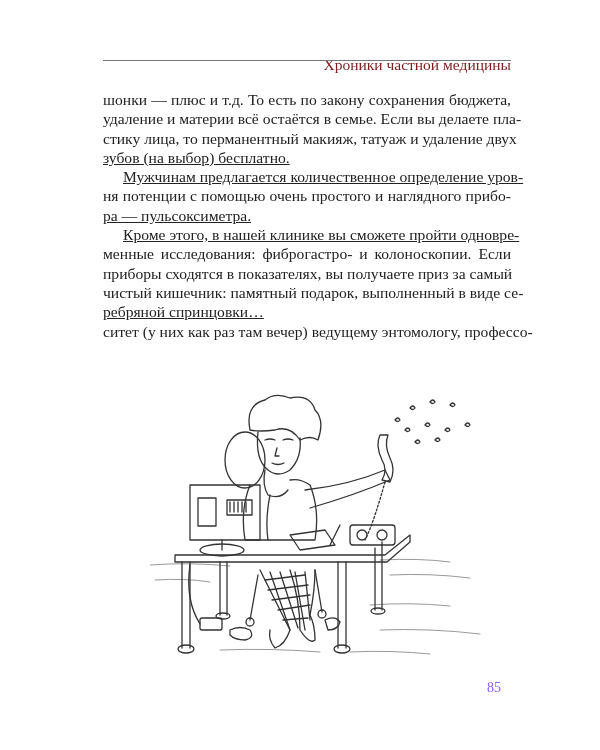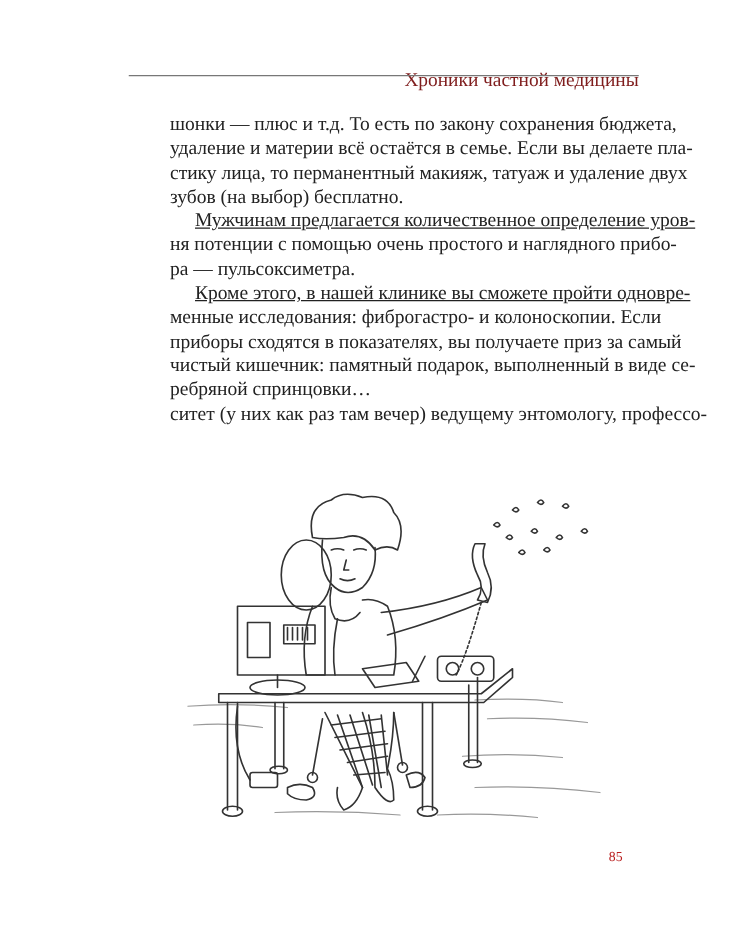--- a/index.html
+++ b/index.html
@@ -4,26 +4,26 @@
   <style>
     html, body { margin: 0; padding: 0; background: #ffffff; }
     body { width: 600px; height: 750px; position: relative; overflow: hidden;
            font-family: "Liberation Serif", "DejaVu Serif", serif; color: #222; }
     .running-head { position: absolute; left: 103px; top: 56px; width: 408px;
                     text-align: right; font-size: 15.5px; color: #7f1d1d; }
     .rule { position: absolute; left: 103px; top: 60px; width: 408px; height: 1px;
             background: #777; }
     .body-text { position: absolute; left: 103px; top: 90px; width: 408px;
                  font-size: 15.6px; line-height: 19.3px; }
-    .line { white-space: nowrap; text-align: justify; text-align-last: justify; height: 19.3px; margin-left: 33px; }
-    .line.last { text-align-last: left; }
+    .line { white-space: nowrap; text-align: justify; text-align-last: justify; height: 19.3px; }
+    .line.last { text-align-last: left; text-decoration: underline; }
     .line.indent { padding-left: 20px; text-decoration: underline; }
     .line.center { text-align: center; text-align-last: center; }
     .illustration { position: absolute; left: 150px; top: 390px; width: 345px; height: 275px; }
-    .page-number { position: absolute; left: 487px; top: 680px; font-size: 11px; color: #b91c1c; }
+    .page-number { position: absolute; left: 487px; top: 680px; font-size: 14px; color: #8b5cf6; }
   </style>
 </head>
 <body>
 
 <div class="running-head">Хроники частной медицины</div>
 <div class="rule"></div>
 
 <div class="body-text">
   <div class="line">шонки — плюс и т.д. То есть по закону сохранения бюджета,</div>
   <div class="line">удаление и материи всё остаётся в семье. Если вы делаете пла-</div>

